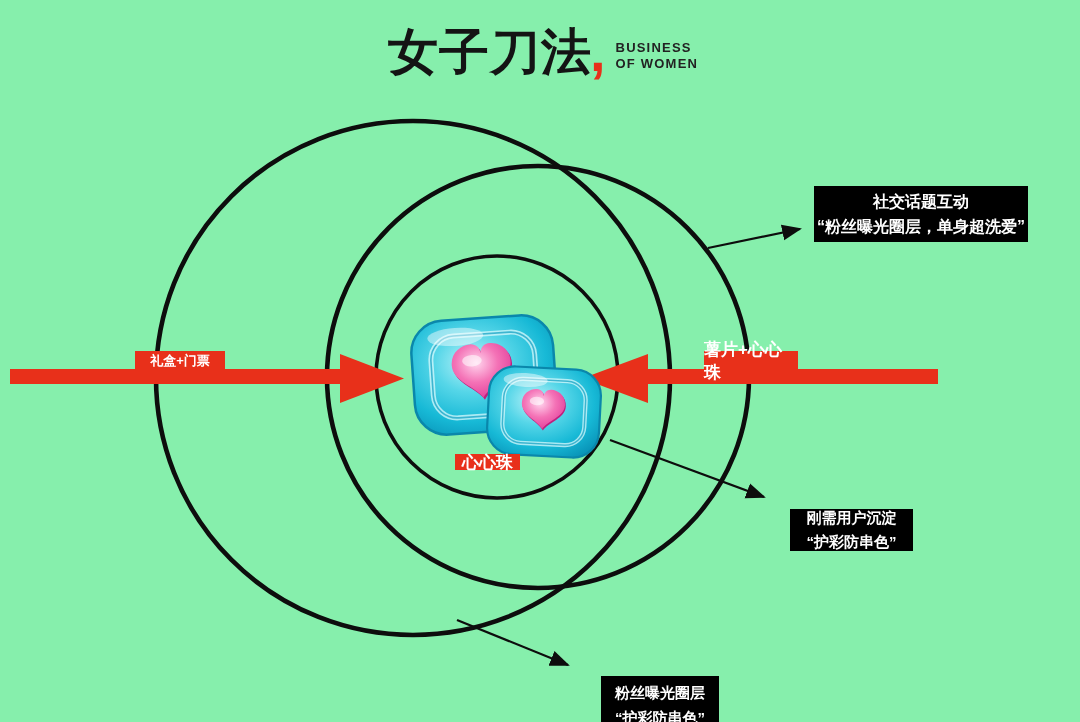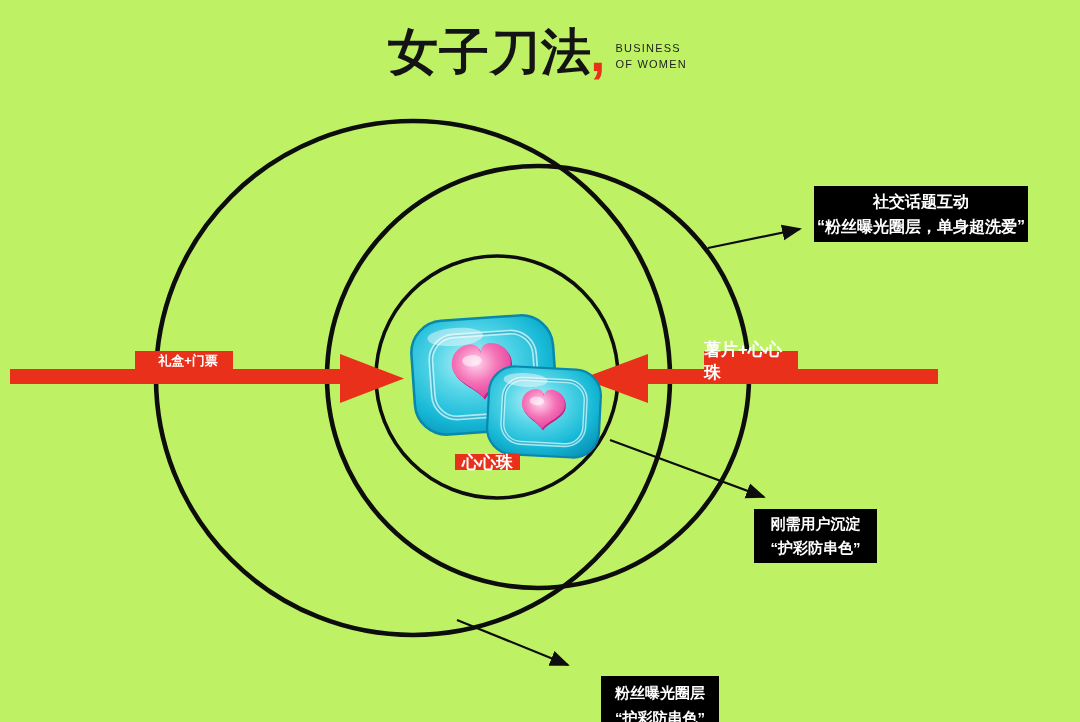--- a/index.html
+++ b/index.html
@@ -1,43 +1,43 @@
 <!DOCTYPE html>
 <html><head>
 <meta charset="utf-8">
 <style>
   html,body{margin:0;padding:0;background:#ffffff;}
   body{font-family:"Liberation Sans","DejaVu Sans",sans-serif;}
-  .stage{position:relative;width:1080px;height:722px;background:#bef264;overflow:hidden;}
+  .stage{position:relative;width:1080px;height:722px;background:#86efac;overflow:hidden;}
 
   
   .logo{position:absolute;left:0;top:22px;width:1080px;height:70px;}
   .logo-inner{position:absolute;left:388px;top:0;display:flex;align-items:flex-start;}
   .logo-cn{font-size:50px;line-height:60px;font-weight:700;letter-spacing:1px;color:#141414;
            font-family:"Liberation Sans","DejaVu Sans",sans-serif;}
   .logo-comma{font-size:56px;line-height:60px;font-weight:700;color:#e8301a;margin-left:-2px;margin-right:10px;}
   .logo-en{display:flex;flex-direction:column;justify-content:center;margin-top:18px;}
-  .logo-en span{font-size:11px;line-height:16px;font-weight:400;letter-spacing:1.2px;color:#222;}
+  .logo-en span{font-size:13px;line-height:16px;font-weight:700;letter-spacing:1.2px;color:#222;}
 
   
   svg.layer{position:absolute;left:0;top:0;z-index:1;}
 
   
   .red-tag{position:absolute;z-index:2;background:#e8301a;color:#ffffff;font-weight:700;
            display:flex;align-items:center;justify-content:center;}
-  .tag-left{left:135px;top:351px;width:90px;height:19px;font-size:13px;padding-left:8px;}
+  .tag-left{left:135px;top:351px;width:90px;height:19px;font-size:13px;}
   .tag-right{left:704px;top:351px;width:94px;height:19px;font-size:17px;}
   .tag-center{left:455px;top:454px;width:65px;height:16px;font-size:17px;}
 
   
   .callout{position:absolute;z-index:2;background:#000000;color:#ffffff;font-weight:700;
            display:flex;flex-direction:column;align-items:center;justify-content:center;text-align:center;}
   .callout .l1,.callout .l2{white-space:nowrap;}
   .co-social{left:814px;top:186px;width:214px;height:56px;font-size:16px;line-height:25px;}
-  .co-need{left:754px;top:509px;width:123px;height:54px;font-size:15px;line-height:24px;}
+  .co-need{left:790px;top:509px;width:123px;height:42px;font-size:15px;line-height:24px;}
   .co-fans{left:601px;top:676px;width:118px;height:57px;font-size:15px;line-height:25px;}
 </style>
 </head>
 <body>
 
 <div class="stage">
 
   <div class="logo">
     <div class="logo-inner">
       <div class="logo-cn">女子刀法</div>

